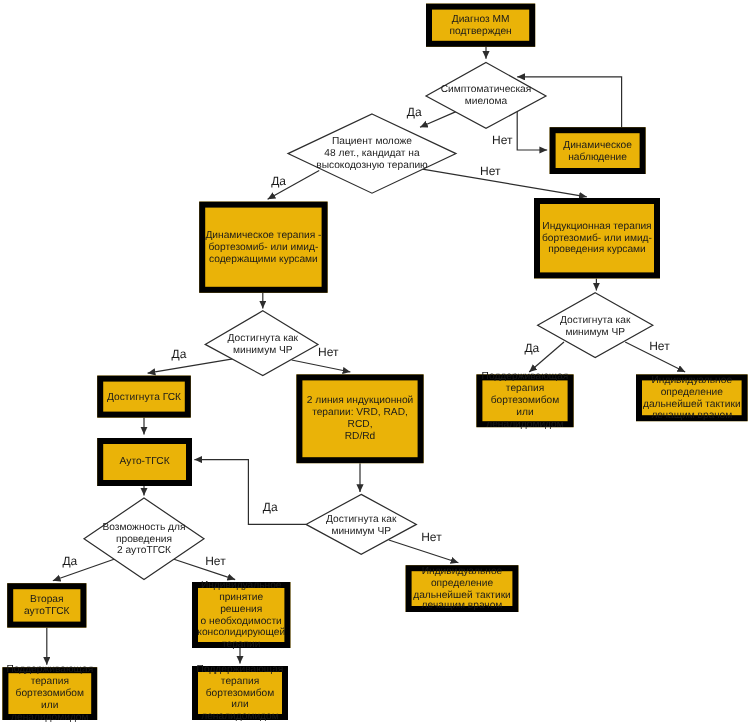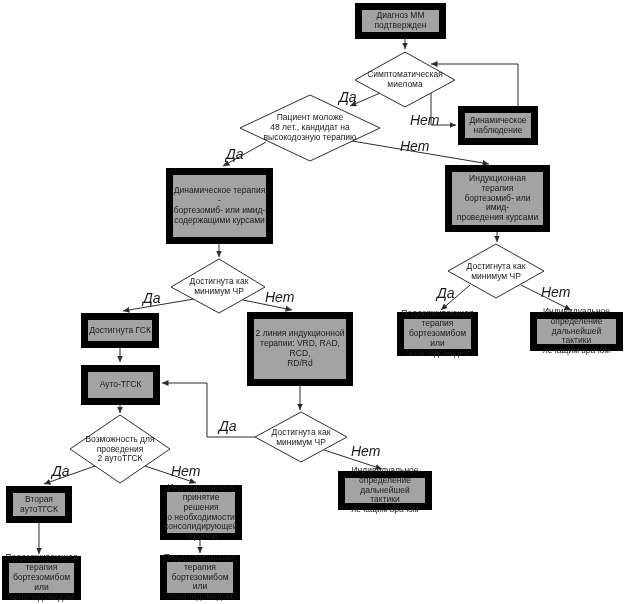--- a/index.html
+++ b/index.html
@@ -6,24 +6,24 @@
   .canvas{
     position:relative;width:624px;height:604px;background:#ffffff;
     font-family:"Liberation Sans", sans-serif;color:#1a1a1a;overflow:hidden;
   }
   .edges-svg{position:absolute;left:0;top:0;}
   .node{
     position:absolute;display:flex;align-items:center;justify-content:center;
     text-align:center;white-space:pre-line;font-size:8.5px;line-height:1.16;
     box-sizing:border-box;
   }
-  .rect-node{border:7px solid #000000;background:#a3a3a3;}
+  .rect-node{border:5px solid #000000;background:#eab308;}
   .diamond-label{background:transparent;}
   .edge-label{
-    position:absolute;font-size:14px;line-height:1;background:transparent;font-style:italic;
+    position:absolute;font-size:10px;line-height:1;background:transparent;
   }
 </style>
 </head>
 <body>
 
 <div class="canvas">
 
   <svg class="edges-svg" width="624" height="604" viewBox="0 0 624 604">
     <defs>
       <marker id="arw" markerUnits="userSpaceOnUse" markerWidth="8" markerHeight="8" refX="6.5" refY="3" orient="auto">

